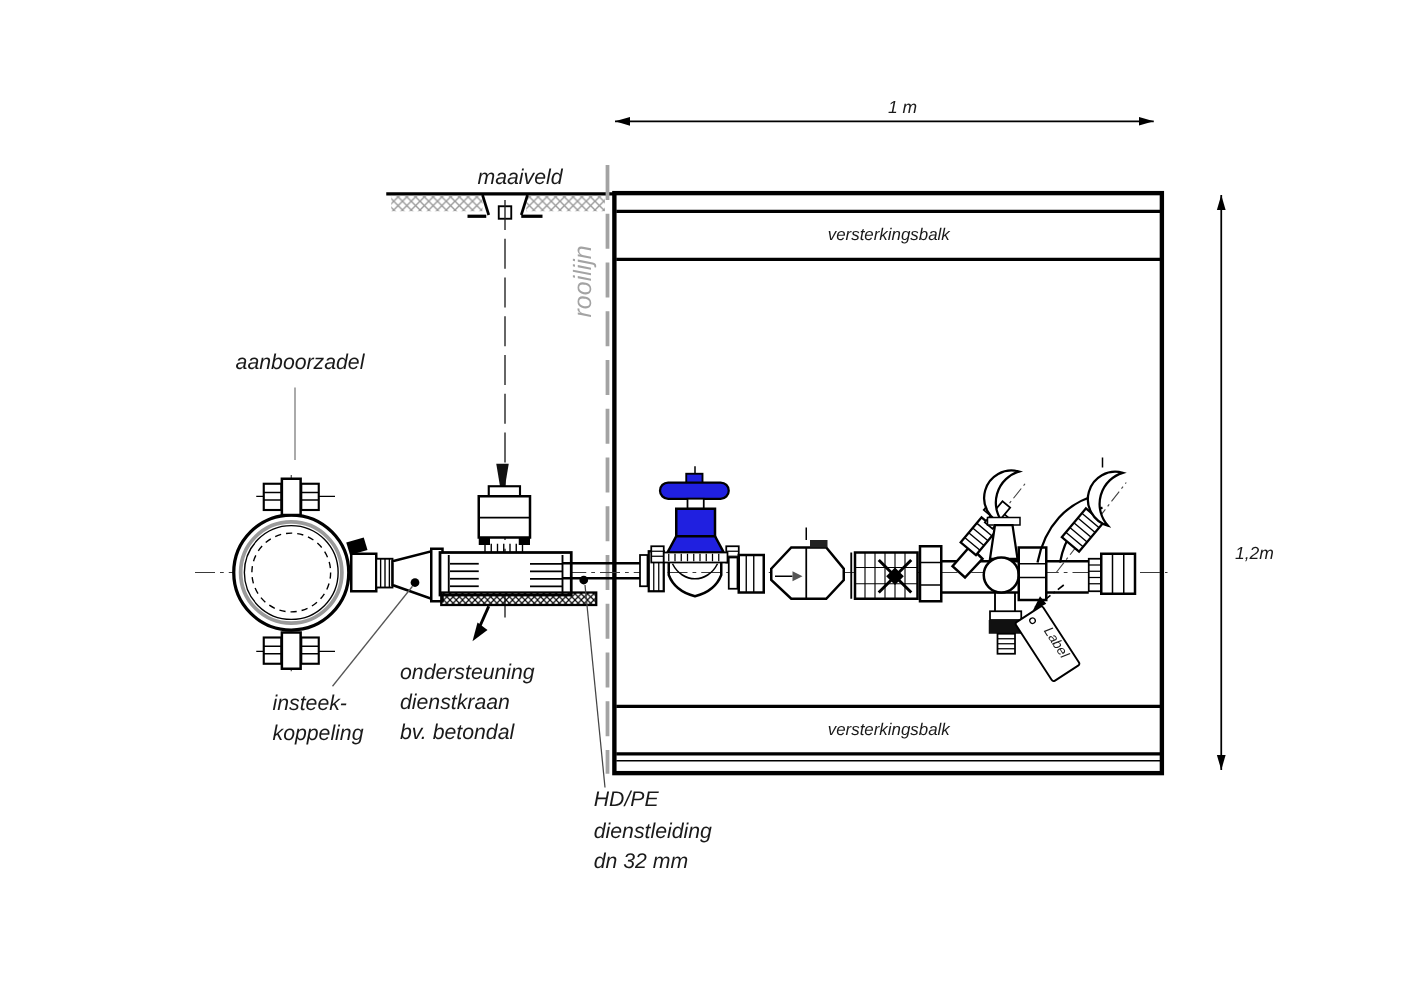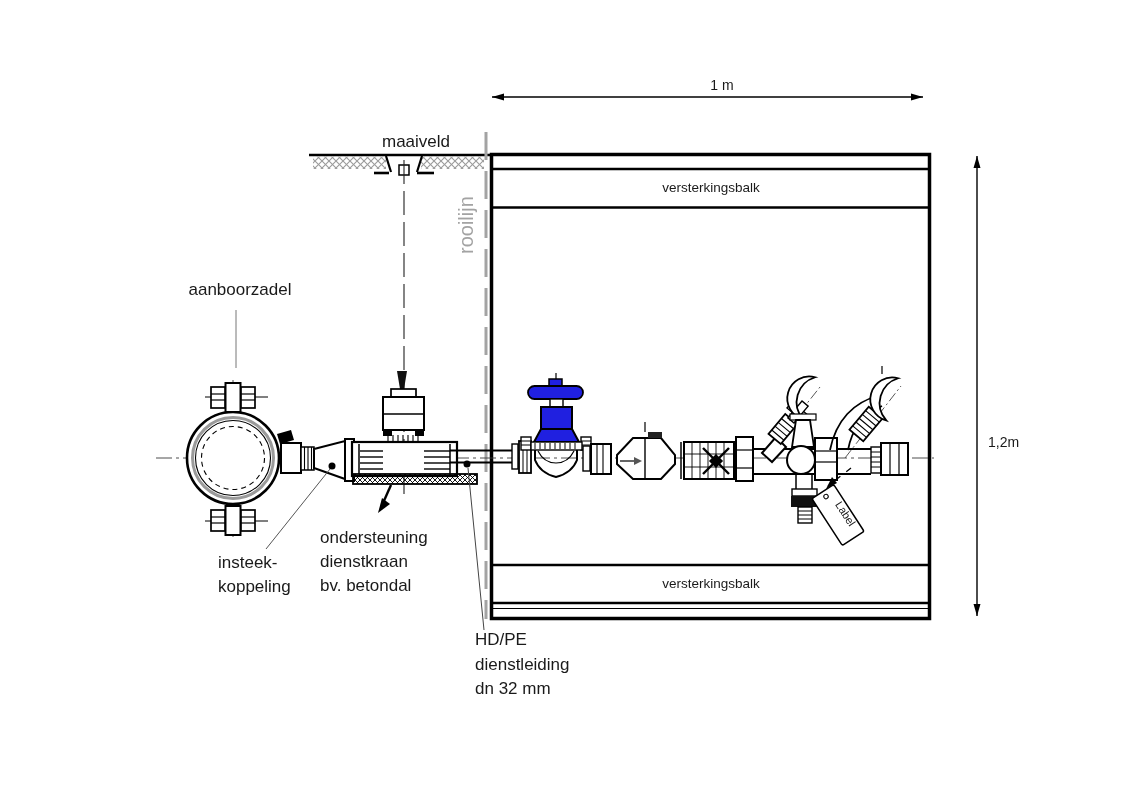--- a/index.html
+++ b/index.html
@@ -1,16 +1,16 @@
 <!DOCTYPE html>
 <html><head>
 <meta charset="utf-8">
 <style>
   html,body{margin:0;padding:0;background:#ffffff;}
-  .stage{width:1085px;height:794px;position:relative;background:#fff;overflow:hidden;}
+  .stage{width:1085px;height:794px;position:relative;background:#fff;overflow:hidden;font-style:italic;}
   svg{display:block;}
   text{font-family:"Liberation Sans", sans-serif; fill:#1a1a1a;}
   .lbl{font-size:17px;}
   .dim{font-size:14px;}
   .beam{font-size:13.5px;}
   .graytxt{font-size:20px; fill:#a3a3a3;}
   .tagtxt{font-size:11px;}
   .ln{stroke:#000;fill:none;}
   .white{fill:#fff;stroke:#000;}
   .blue{fill:#2020e0;stroke:#000;}

